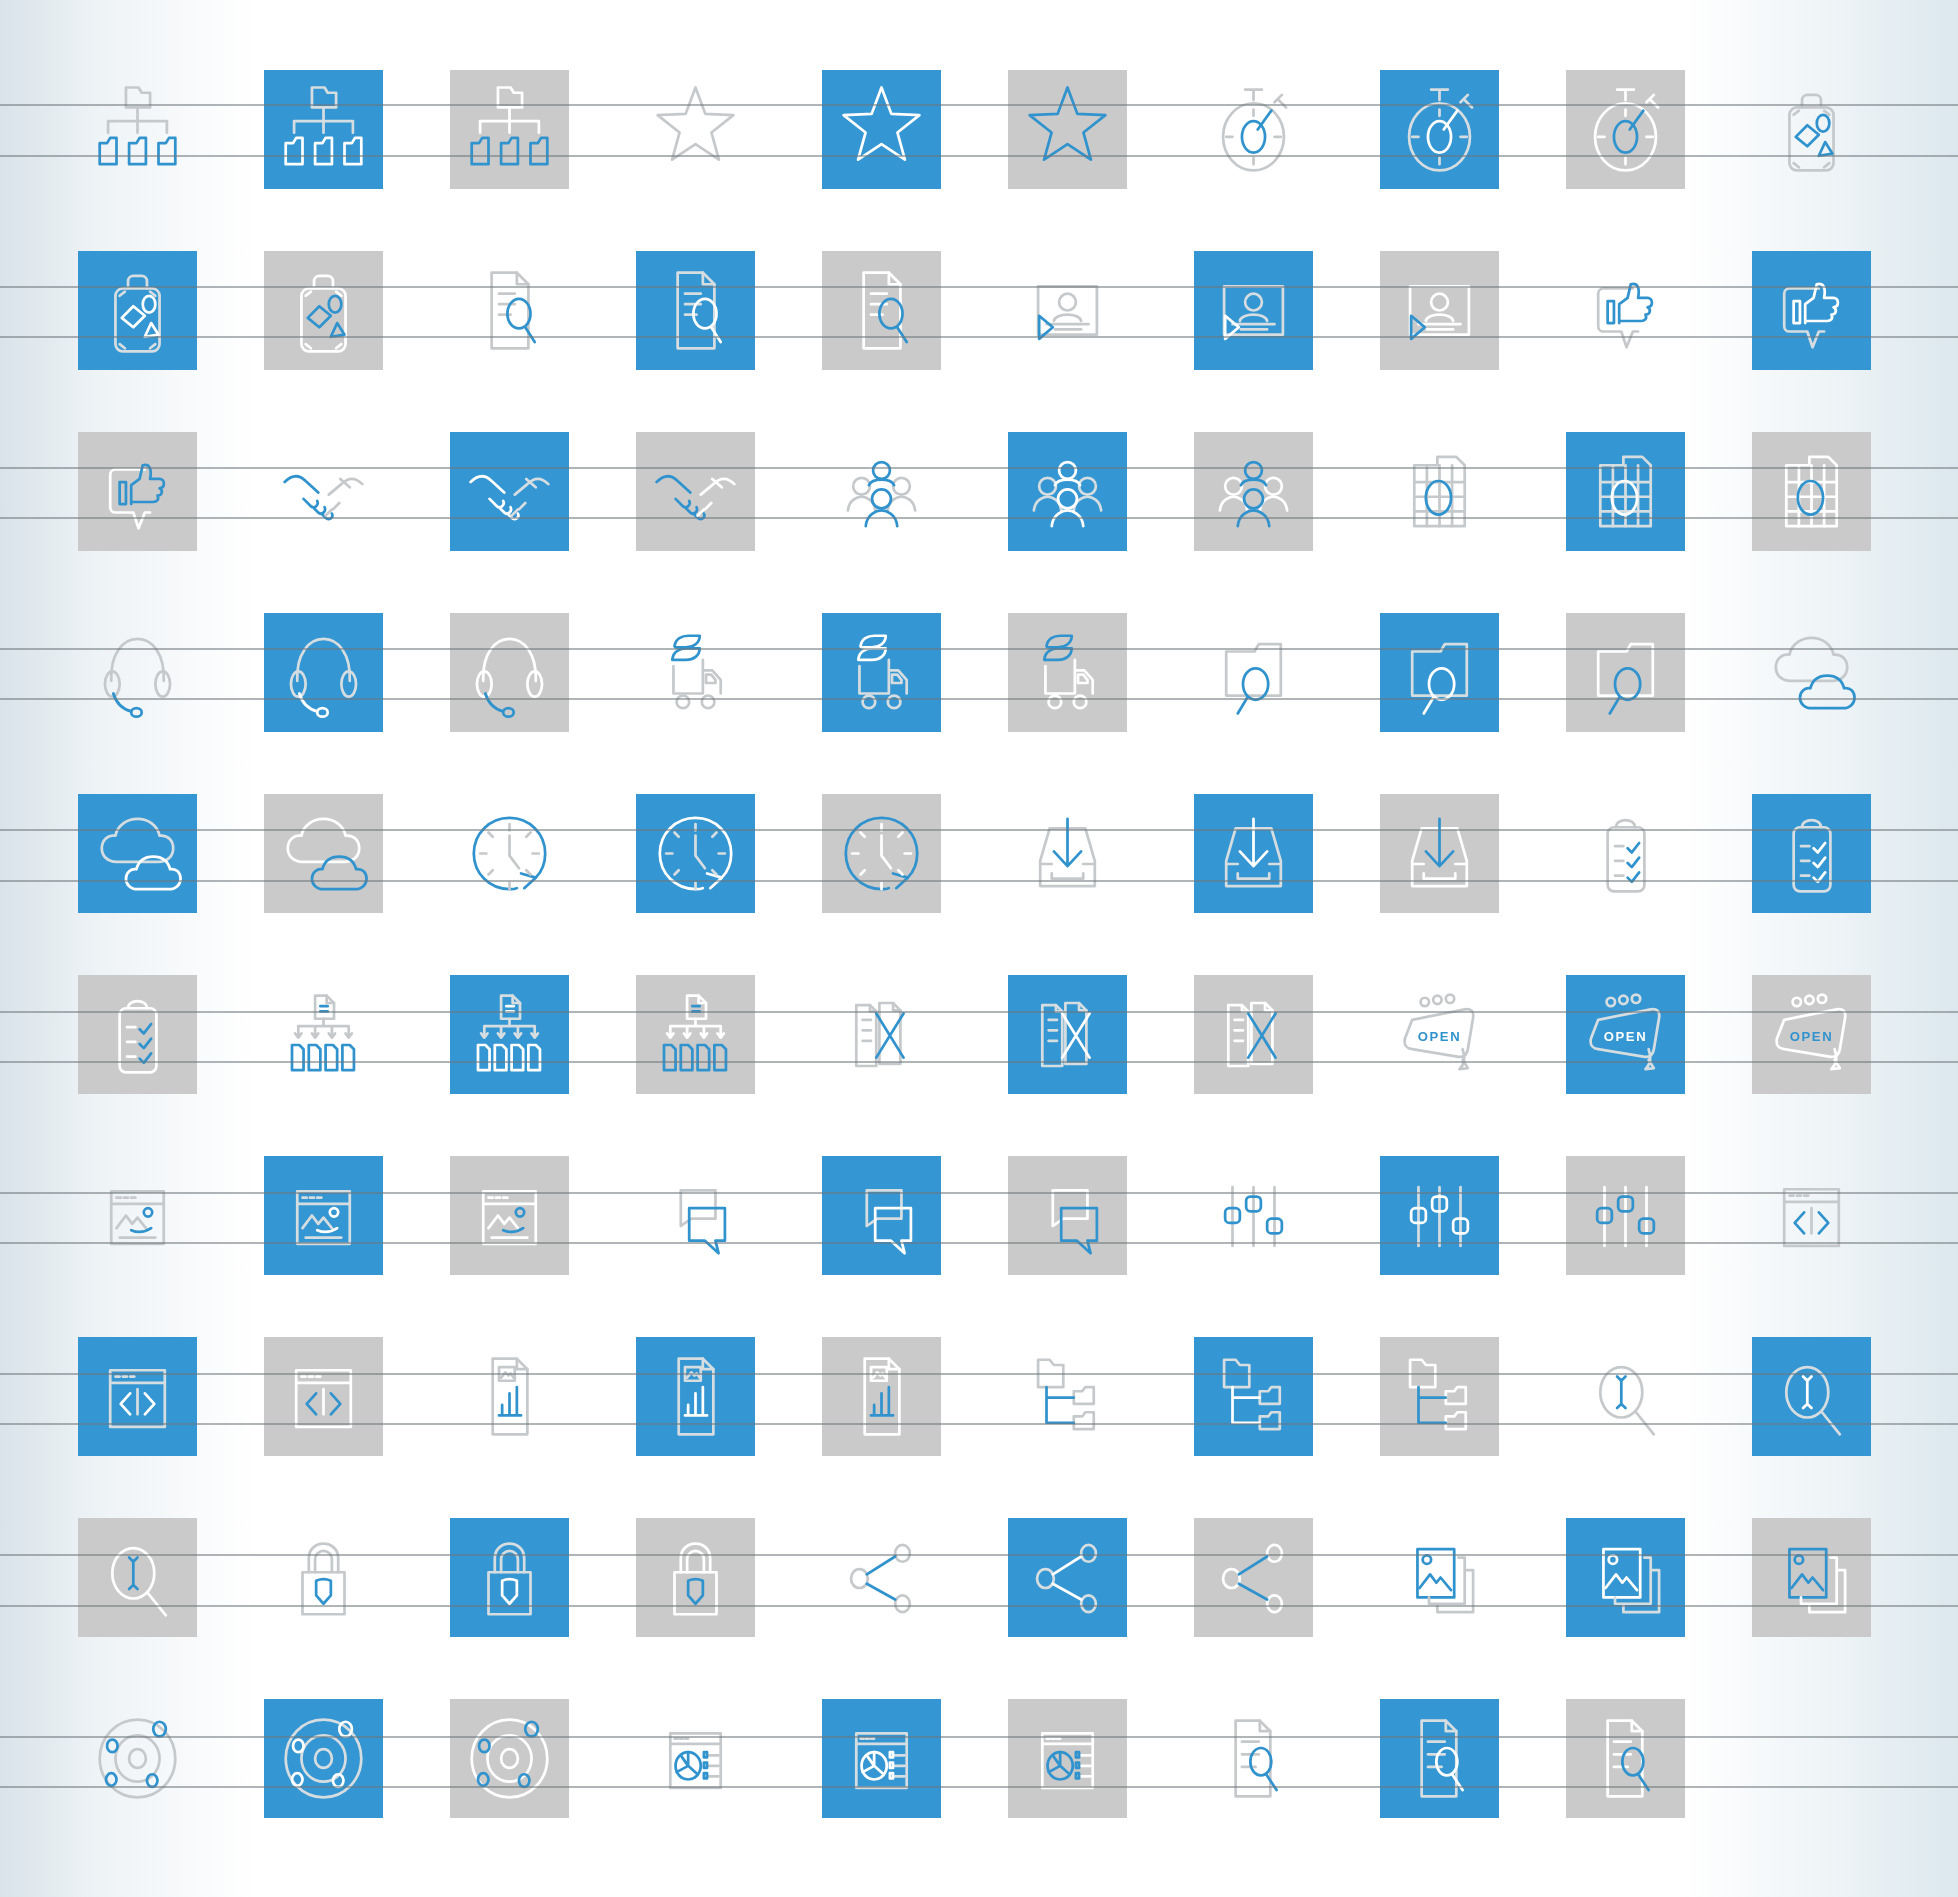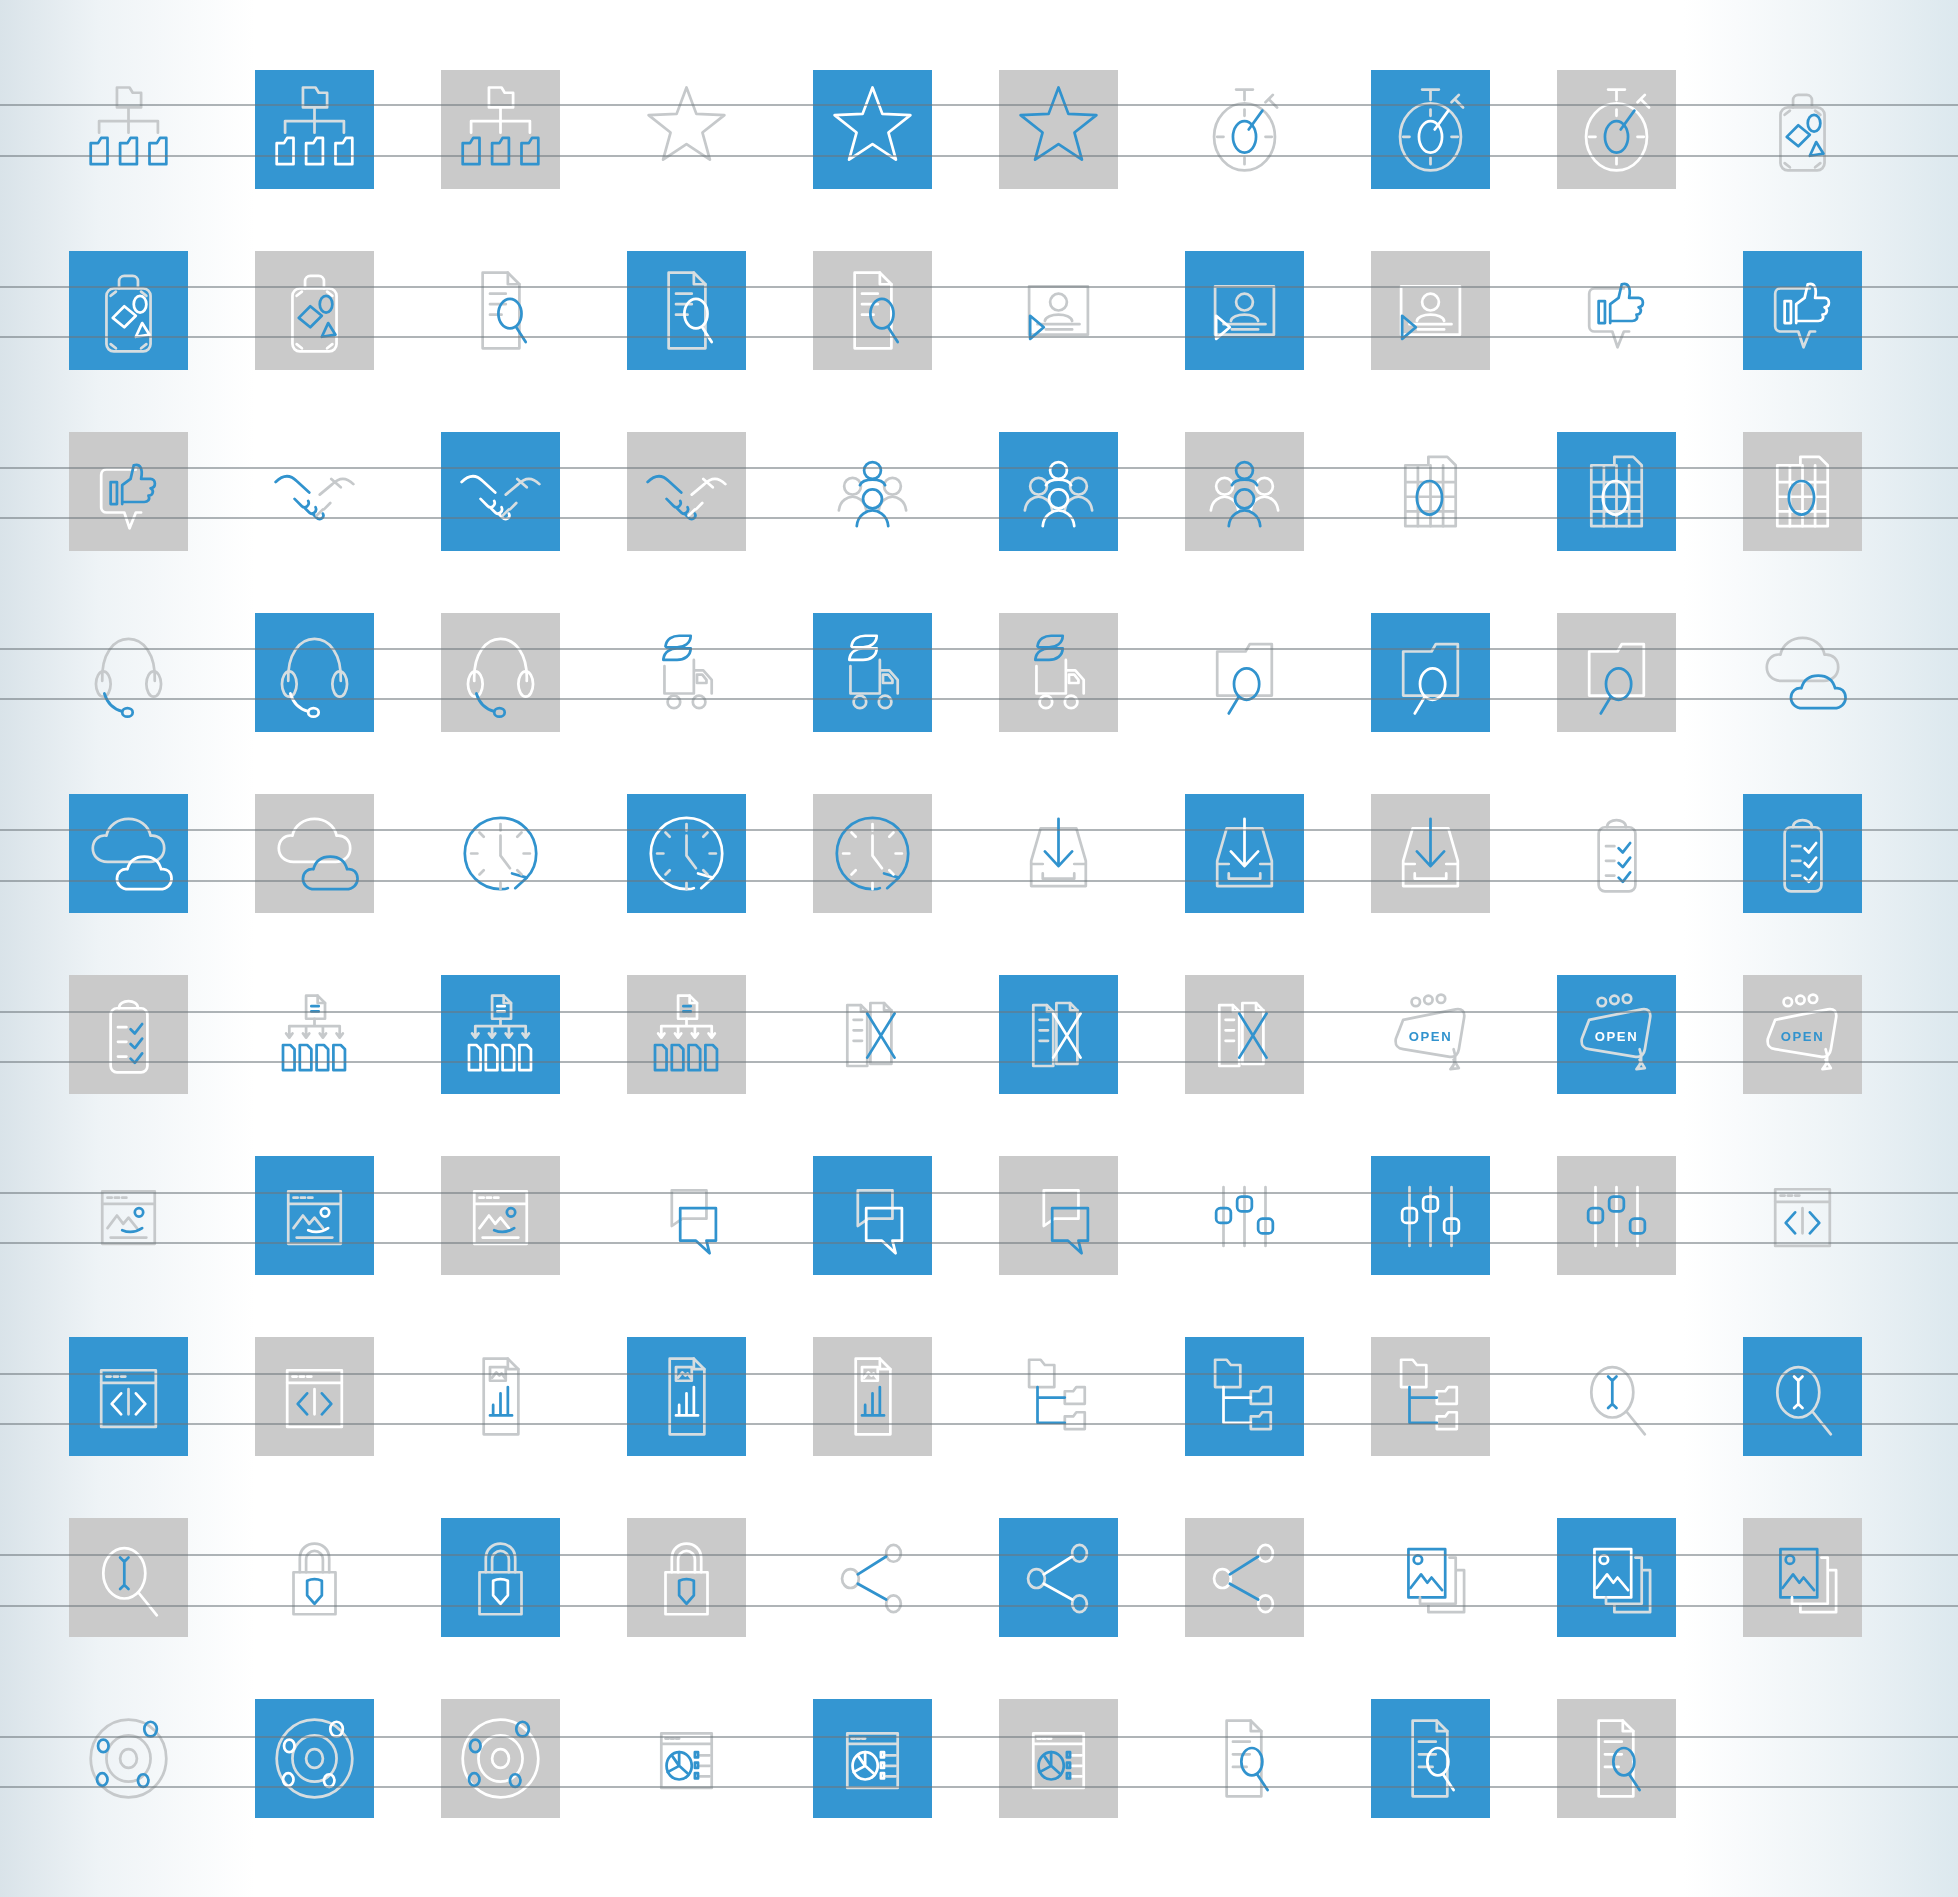--- a/index.html
+++ b/index.html
@@ -5,21 +5,21 @@
   html,body{margin:0;padding:0;}
   body{
     width:1958px;height:1897px;position:relative;overflow:hidden;
     background:
       linear-gradient(90deg,
         var(--bg-edge) 0%, #eef3f6 5%, var(--bg-center) 13%,
         var(--bg-center) 86%, #edf3f6 94%, var(--bg-edge2) 100%);
     font-family:"Liberation Sans",sans-serif;
   }
   #grid{
-    position:absolute;left:35px;top:39px;z-index:1;
+    position:absolute;left:44px;top:39px;z-index:1;
     display:grid;grid-template-columns:repeat(10,186px);grid-auto-rows:181px;
   }
   .tile{
     width:119px;height:119px;margin:auto;
     display:flex;align-items:center;justify-content:center;
   }
   .tile.bg-blue{background:var(--blue-tile);}
   .tile.bg-gray{background:var(--gray-tile);}
   .ic{width:105px;height:105px;display:block;}
   .ic .p,.ic .a,.ic .s{

